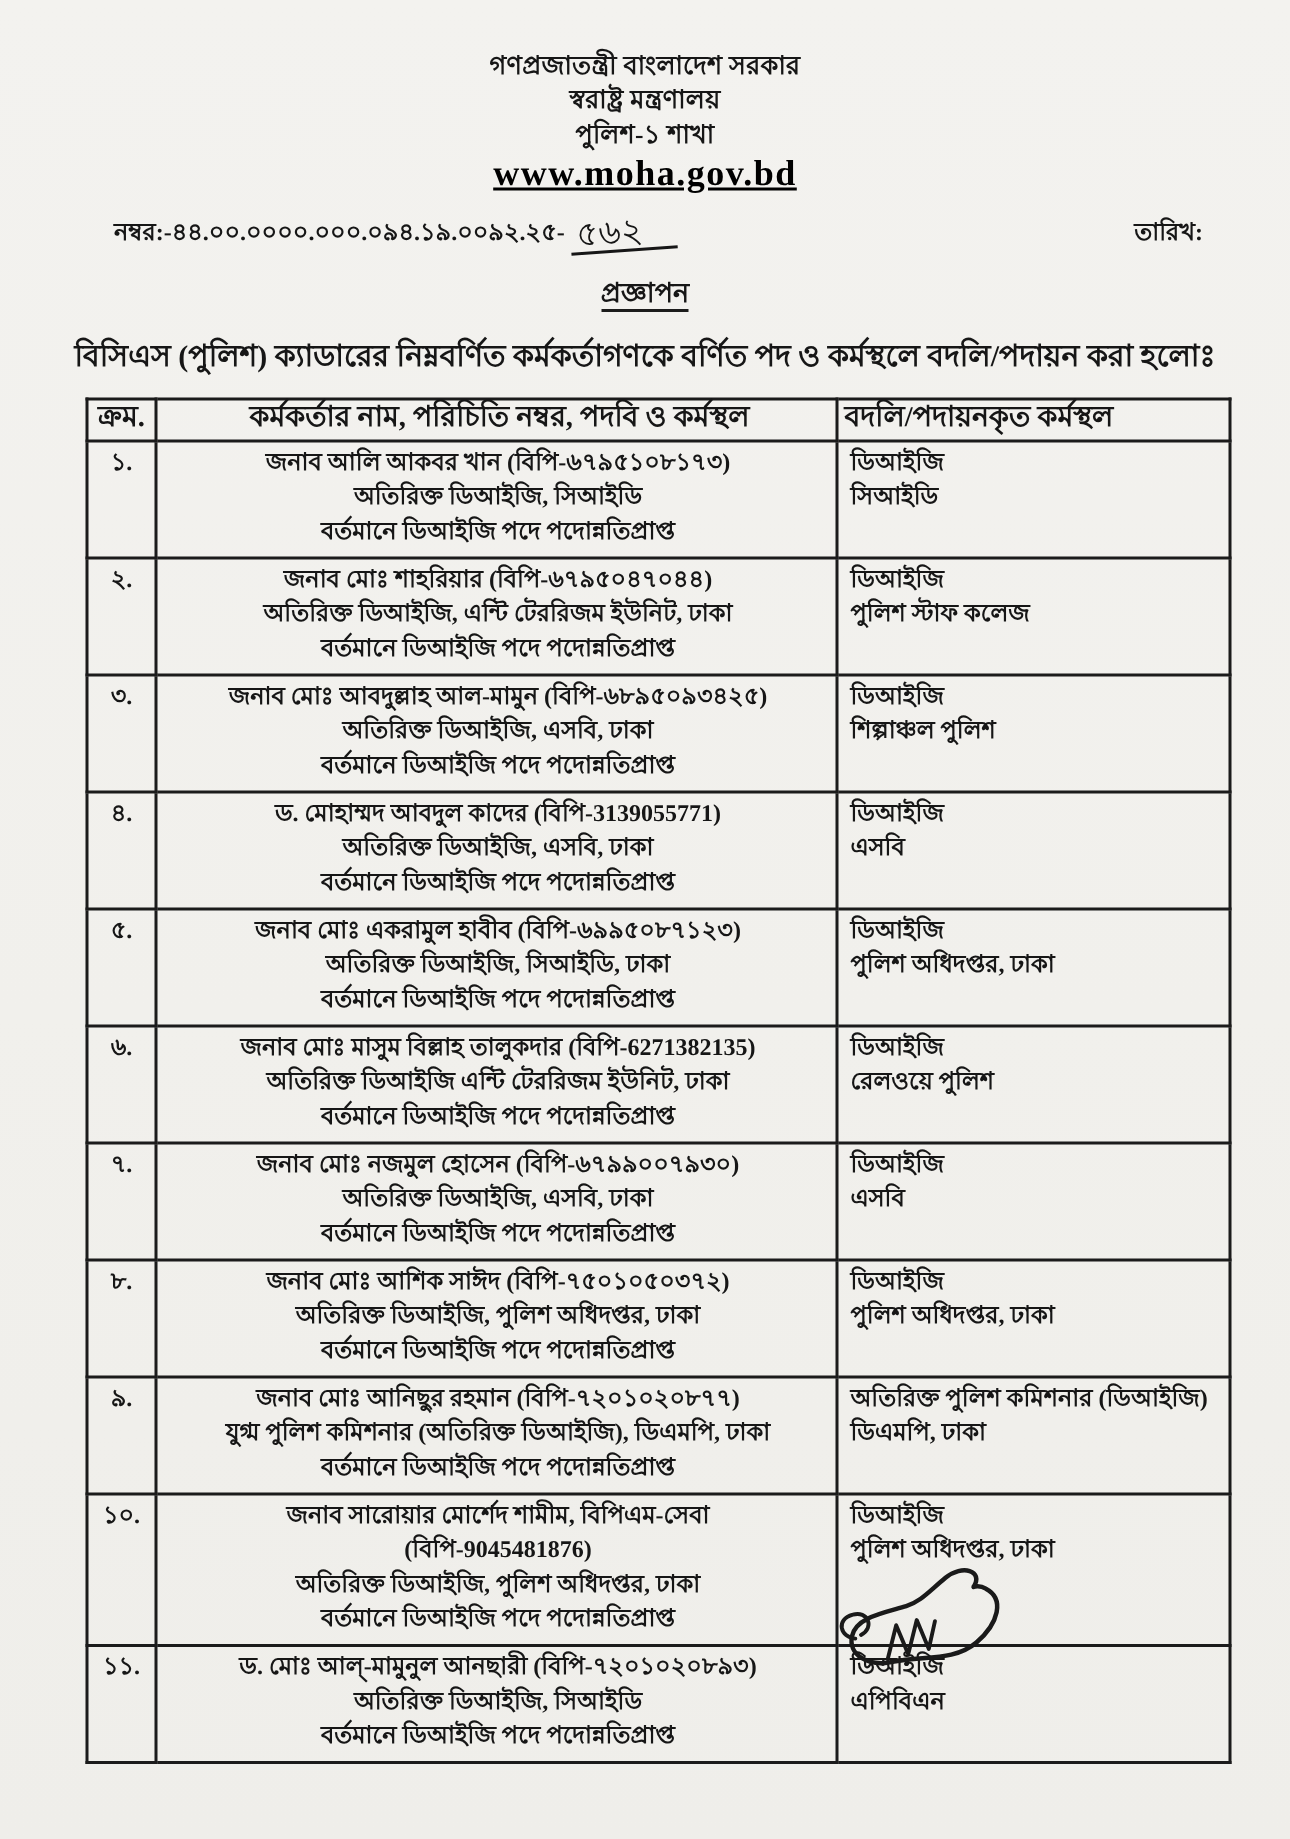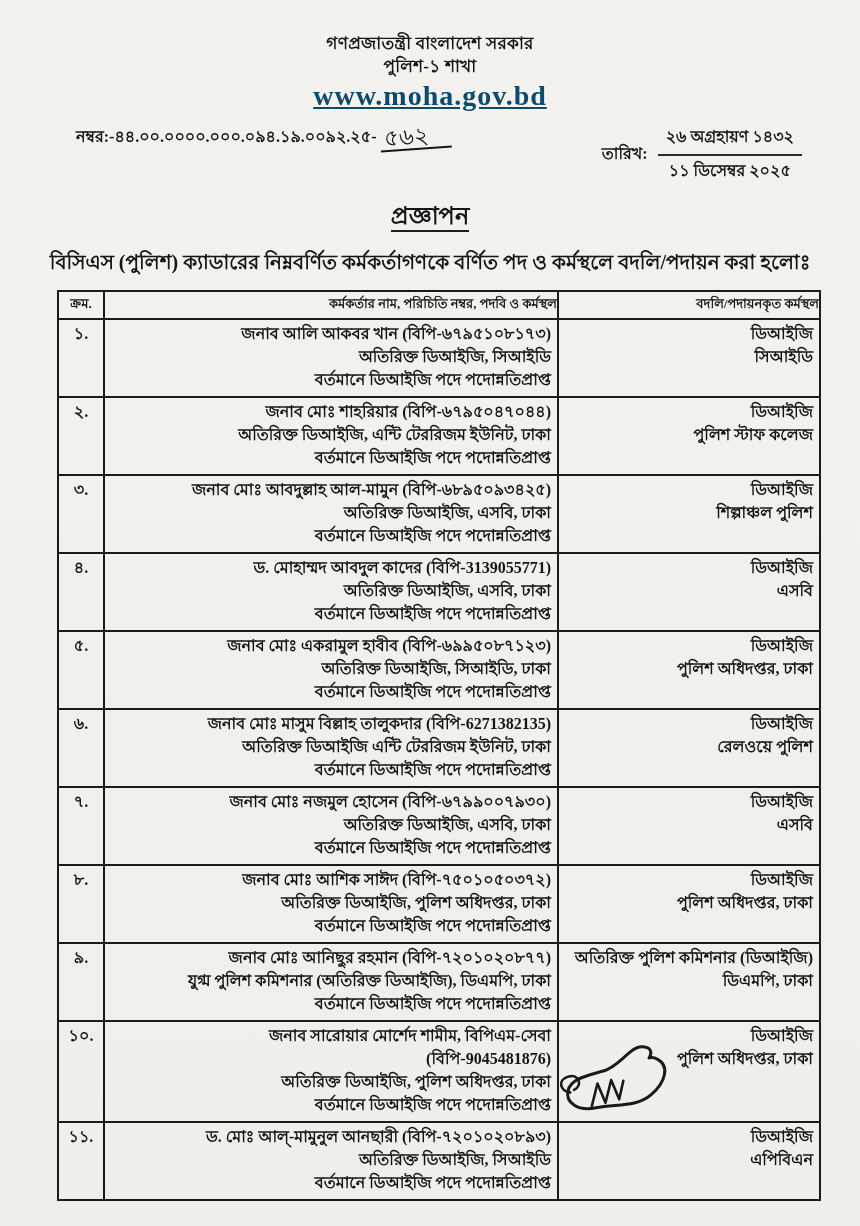--- a/index.html
+++ b/index.html
@@ -26,22 +26,22 @@
     line-height: 23px;
   }
   .gov-header .line { letter-spacing: 0.2px; }
   .website-line {
     text-align: center;
     margin-top: 2px;
   }
   .website-line a {
     font-family: "Liberation Serif", "DejaVu Serif", serif;
     font-weight: bold;
-    font-size: 28px;
-    color: #0c4a6e;
+    font-size: 24px;
+    color: #000000;
     text-decoration: underline;
     letter-spacing: 1px;
   }
   
   .memo-row {
     display: flex;
     justify-content: space-between;
     align-items: flex-start;
     margin: 12px 58px 0 76px;
     font-size: 16px;
@@ -64,21 +64,21 @@
   }
   .date-stack { text-align: center; font-size: 16px; }
   .date-top {
     border-bottom: 2px solid #2a2a2a;
     padding: 0 8px 3px 8px;
   }
   .date-bottom { padding-top: 2px; }
   
   .doc-title {
     text-align: center;
-    font-size: 24px;
+    font-size: 18px;
     font-weight: bold;
     margin-top: 12px;
   }
   .doc-title span {
     border-bottom: 2px solid #1c1c1c;
     padding-bottom: 1px;
   }
   .doc-subtitle {
     text-align: center;
     font-size: 20px;
@@ -93,66 +93,63 @@
     margin: 10px 0 0 57px;
     background: transparent;
   }
   .transfer-table th,
   .transfer-table td {
     border: 2px solid #1b1b1b;
     vertical-align: top;
     font-weight: bold;
   }
   .transfer-table th {
-    font-size: 13px;
+    font-size: 19px;
     padding: 2px 0 4px 4px;
     line-height: 20px;
   }
   .transfer-table td {
     font-size: 16px;
     line-height: 23px;
     padding: 2px 6px 5px 8px;
   }
   .col-serial { width: 40px; text-align: center; padding-left: 2px !important; padding-right: 2px !important; }
-  .col-details { width: 448px; text-align: right; }
-  .col-posting { width: 256px; text-align: right; font-family: Liberation Serif, serif; }
+  .col-details { width: 448px; text-align: center; }
+  .col-posting { width: 256px; text-align: left; font-family: Liberation Serif, serif; }
   
   .signature {
     position: absolute;
     left: 556px;
     top: 1042px;
     width: 150px;
     height: 90px;
     transform: rotate(-6deg);
   }
 </style>
 </head>
 <body>
 
 <div class="page">
 
   <div class="gov-header">
     <div class="line">গণপ্রজাতন্ত্রী বাংলাদেশ সরকার</div>
+    <div class="line">স্বরাষ্ট্র মন্ত্রণালয়</div>
     <div class="line">পুলিশ-১ শাখা</div>
   </div>
   <div class="website-line">
     <a href="#">www.moha.gov.bd</a>
   </div>
 
   <div class="memo-row">
     <div class="memo-number">
       <span>নম্বর:-৪৪.০০.০০০০.০০০.০৯৪.১৯.০০৯২.২৫-</span>
       <span class="handwritten">৫৬২</span>
     </div>
     <div class="memo-date">
       <span>তারিখ:</span>
-      <div class="date-stack">
-        <div class="date-top">২৬ অগ্রহায়ণ ১৪৩২</div>
-        <div class="date-bottom">১১ ডিসেম্বর ২০২৫</div>
-      </div>
     </div>
   </div>
 
   <div class="doc-title">
     <span>প্রজ্ঞাপন</span>
   </div>
   <div class="doc-subtitle">বিসিএস (পুলিশ) ক্যাডারের নিম্নবর্ণিত কর্মকর্তাগণকে বর্ণিত পদ ও কর্মস্থলে বদলি/পদায়ন করা হলোঃ</div>
 
   <table class="transfer-table">
     <thead>

